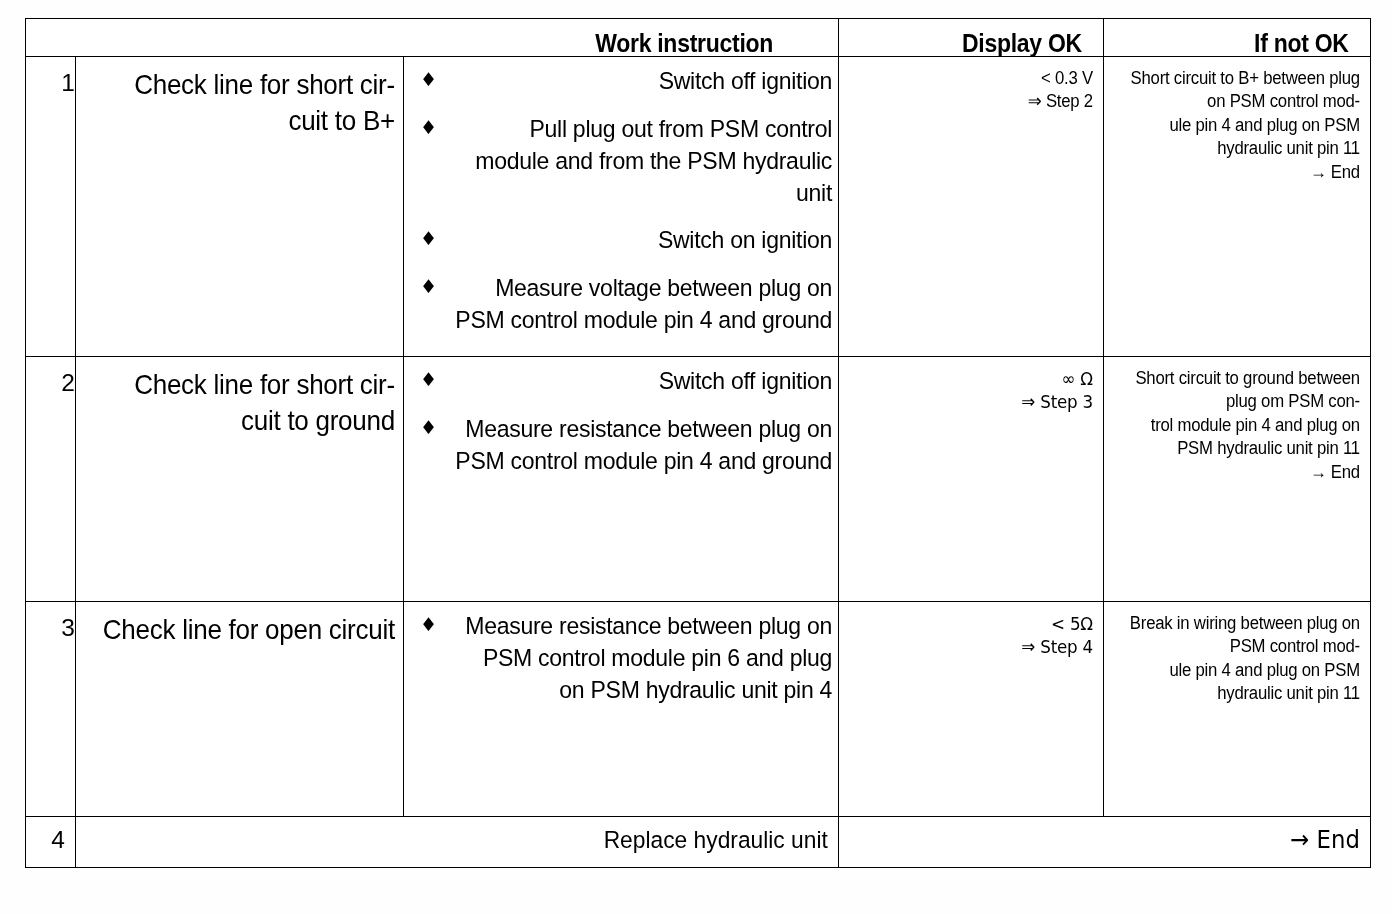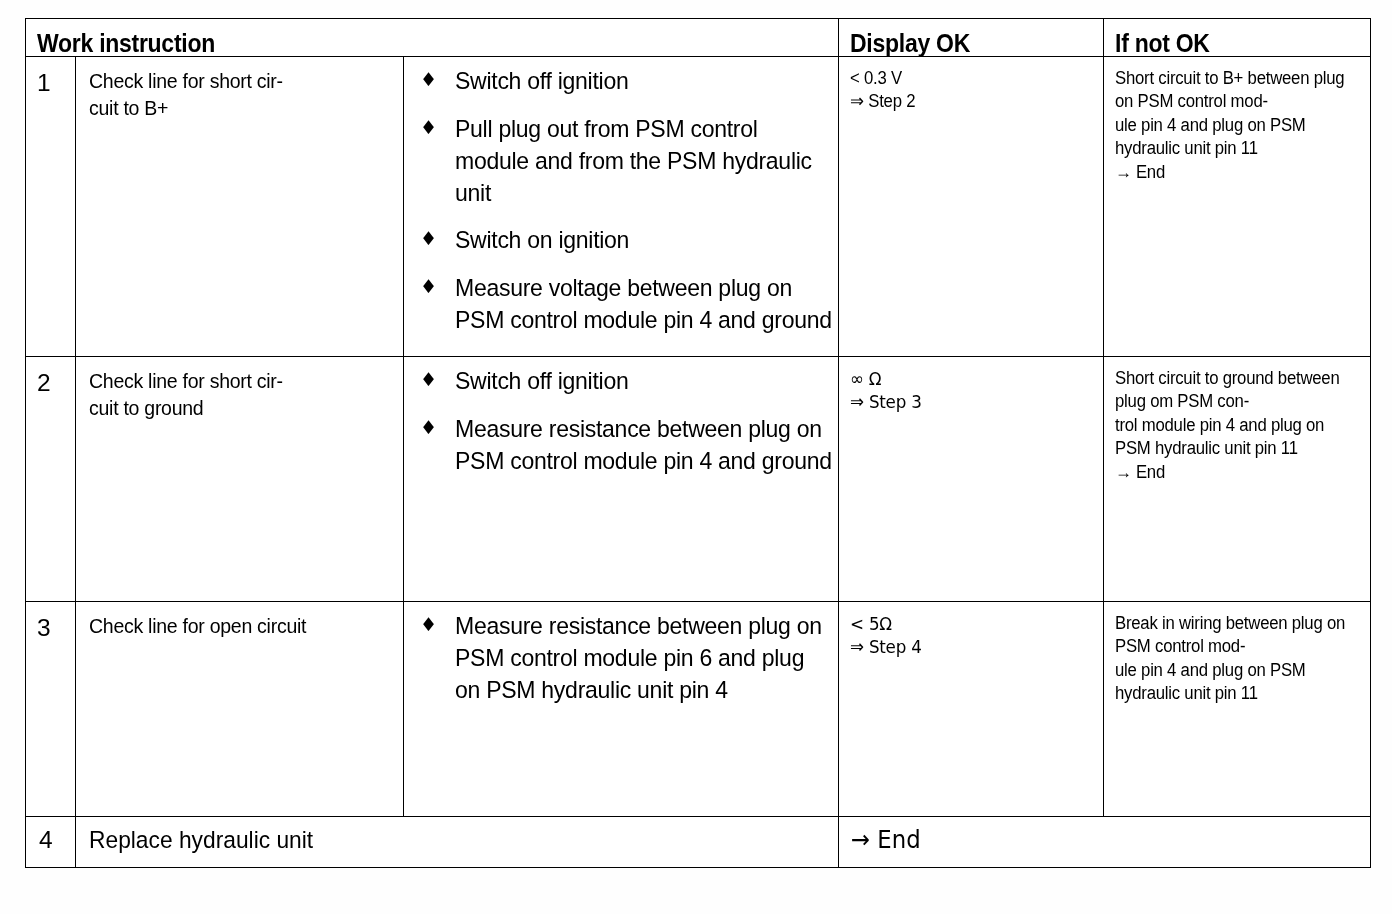--- a/index.html
+++ b/index.html
@@ -26,21 +26,21 @@
     top: 18px;
     width: 1345px;
     border-collapse: collapse;
     table-layout: fixed;
   }
   table.work-table td,
   table.work-table th {
     border: 1.5px solid #000;
     padding: 0;
     vertical-align: top;
-    text-align: left;
+    text-align: right;
     font-weight: normal;
     background: #ffffff;
     margin-top: 16px;
   }
   
   col.c-num     { width: 50px; }
   col.c-task    { width: 328px; }
   col.c-actions { width: 435px; }
   col.c-display { width: 265px; }
   col.c-notok   { width: 267px; }
@@ -60,21 +60,21 @@
     line-height: 1.30;
     letter-spacing: -0.25px;
   }
   .num-inner {
     padding: 10px 0 0 11px;
     font-size: 24.5px;
     line-height: 1.30;
   }
   .task-inner {
     padding: 10px 8px 14px 13px;
-    font-size: 21px;
+    font-size: 28px;
     line-height: 1.30;
     letter-spacing: -0.3px;
   }
   .txt-narrow {
     display: block;
     transform: scaleX(0.93);
     transform-origin: left top;
     width: 107.5%;
   }
   ul.bullets {

